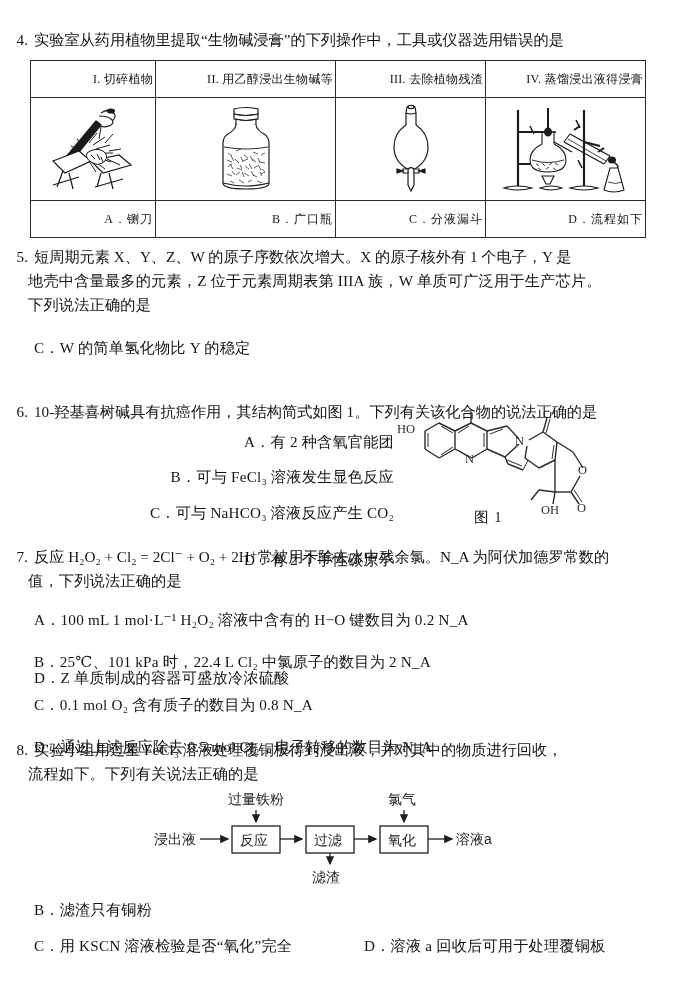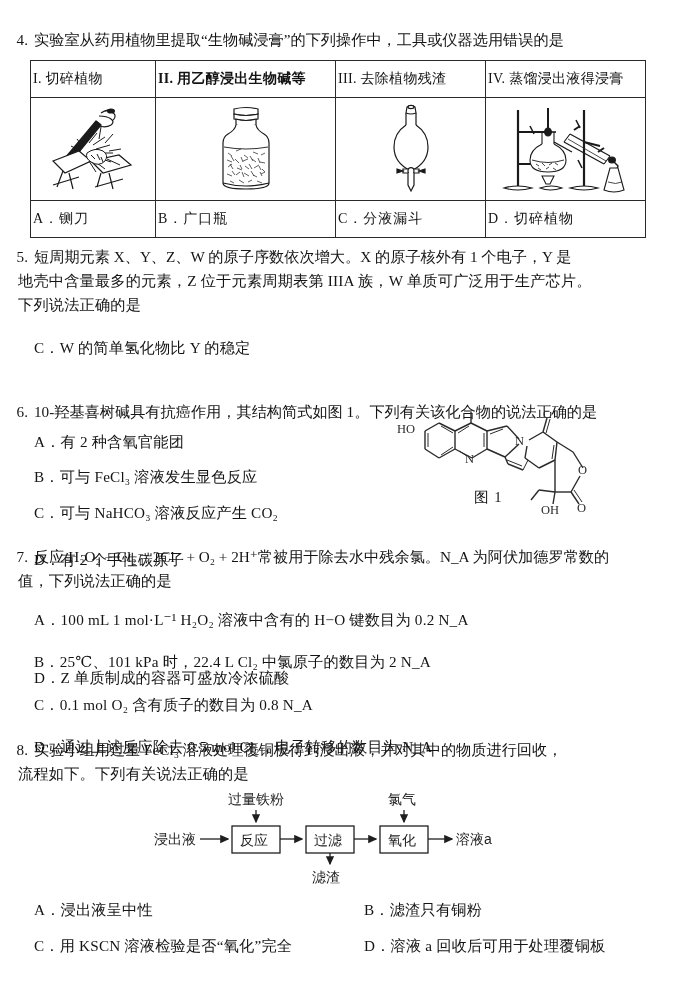--- a/index.html
+++ b/index.html
@@ -43,21 +43,21 @@
   .q-body {
     flex: 1 1 auto;
     padding-right: 0;
   }
   .q-line {
     font-size: 15.2px;
     line-height: 1.62;
     letter-spacing: 0.2px;
   }
   .indent {
-    padding-left: 18px;
+    padding-left: 28px;
   }
 
   
   .opts {
     position: absolute;
     left: 34px;
     width: 652px;
   }
   .opt-row {
     display: flex;
@@ -75,47 +75,47 @@
   .q4-table {
     position: absolute;
     left: 30px;
     top: 60px;
     width: 595px;
     border-collapse: collapse;
     table-layout: fixed;
   }
   .q4-table td {
     border: 1px solid #2a2a2a;
-    text-align: left;
+    text-align: right;
     vertical-align: middle;
-    font-size: 14px;
+    font-size: 12px;
     padding: 5px 2px;
     letter-spacing: 0.3px;
   }
   .q4-table tr.hdr td { height: 26px; }
   .q4-table tr.pic td { height: 98px; padding: 2px; }
   .q4-table tr.ans td { height: 26px; letter-spacing: 1px; }
   .c1 { width: 120px; }
-  .c2 { width: 175px; font-weight: bold; }
+  .c2 { width: 175px; }
   .c3 { width: 145px; }
   .c4 { width: 155px; }
   .cell-svg { display: block; margin: 0 auto; }
 
   
   .struct {
     position: absolute;
     left: 395px;
     top: 412px;
     width: 285px;
     height: 118px;
   }
   .fig-label {
     position: absolute;
     left: 474px;
-    top: 488px;
+    top: 508px;
     font-size: 14.6px;
     letter-spacing: 1px;
   }
 
   
   .flow {
     position: absolute;
     left: 152px;
     top: 790px;
     width: 400px;
@@ -263,21 +263,21 @@
           <path d="M38 24 l4 8" stroke-width="1.6"></path>
           <path d="M84 18 l4 8" stroke-width="1.6"></path>
           <path d="M86 58 l4 8" stroke-width="1.6"></path>
         </svg>
       </td>
     </tr>
     <tr class="ans">
       <td>A．铡刀</td>
       <td>B．广口瓶</td>
       <td>C．分液漏斗</td>
-      <td>D．切碎植物</td>
+      <td>D．流程如下</td>
     </tr>
   </tbody>
     </table>
 
   <div class="q" style="top:245px;">
     <div class="q-head">
       <span class="q-num">5.</span>
       <span class="q-body">短周期元素 X、Y、Z、W 的原子序数依次增大。X 的原子核外有 1 个电子，Y 是</span>
     </div>
     <div class="q-line indent">地壳中含量最多的元素，Z 位于元素周期表第 IIIA 族，W 单质可广泛用于生产芯片。</div>
@@ -291,21 +291,21 @@
     </div>
   </div>
 
   <div class="q" style="top:400px;">
     <div class="q-head">
       <span class="q-num">6.</span>
       <span class="q-body">10-羟基喜树碱具有抗癌作用，其结构简式如图 1。下列有关该化合物的说法正确的是</span>
     </div>
   </div>
 
-  <div class="opts" style="top:430px; width:360px;">
+  <div class="opts" style="top:430px; width:360px;text-align:right;">
     <div class="opt" style="margin-bottom:11px;">A．有 2 种含氧官能团</div>
     <div class="opt" style="margin-bottom:11px;">B．可与 FeCl₃ 溶液发生显色反应</div>
     <div class="opt" style="margin-bottom:23px;">C．可与 NaHCO₃ 溶液反应产生 CO₂</div>
     <div class="opt">D．有 2 个手性碳原子</div>
   </div>
 
   <div class="struct">
     <svg width="285" height="118" viewBox="0 0 285 118" fill="none" stroke="#2a2a2a" stroke-width="1.4" font-family="Liberation Serif, serif" font-size="12">
 
       <text x="2" y="21" fill="#2a2a2a" stroke="none" font-size="12.5">HO</text>
@@ -433,21 +433,20 @@
       <text x="236" y="14" fill="#1f1f1f" stroke="none">氯气</text>
       <path d="M252 20 L252 32" marker-end="url(#ar)"></path>
 
       <path d="M276 49 L300 49" marker-end="url(#ar)"></path>
       <text x="304" y="54" fill="#1f1f1f" stroke="none">溶液a</text>
     </svg>
   </div>
 
   <div class="opts" style="top:898px;">
     <div class="opt-row">
-      <div class="opt opt-half">A．浸出液呈中性</div>
       <div class="opt opt-half">B．滤渣只有铜粉</div>
     </div>
     <div class="opt-row" style="margin-top:12px;">
       <div class="opt opt-half">C．用 KSCN 溶液检验是否“氧化”完全</div>
       <div class="opt opt-half">D．溶液 a 回收后可用于处理覆铜板</div>
     </div>
   </div>
 
 </div>
 

